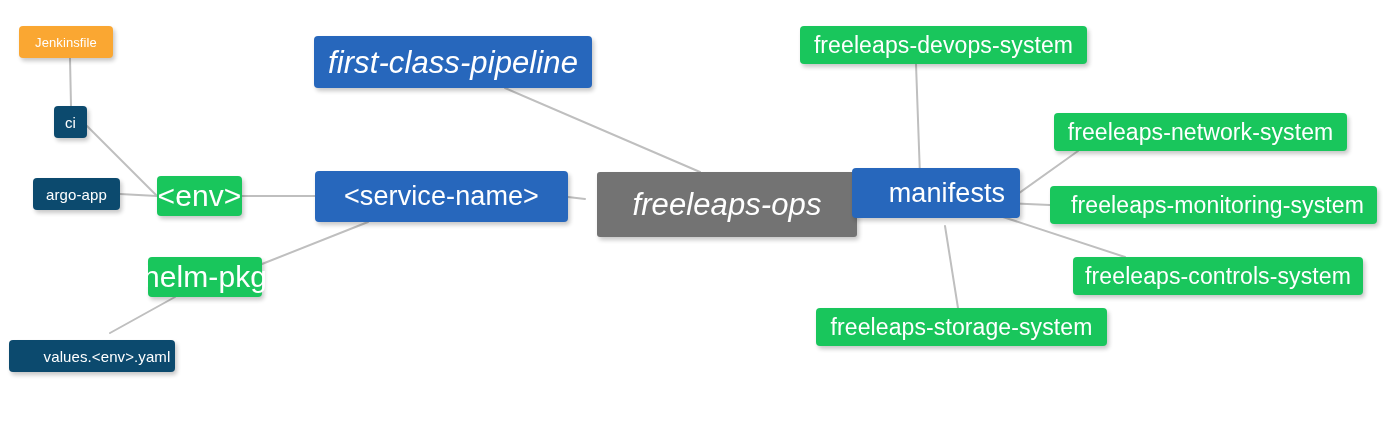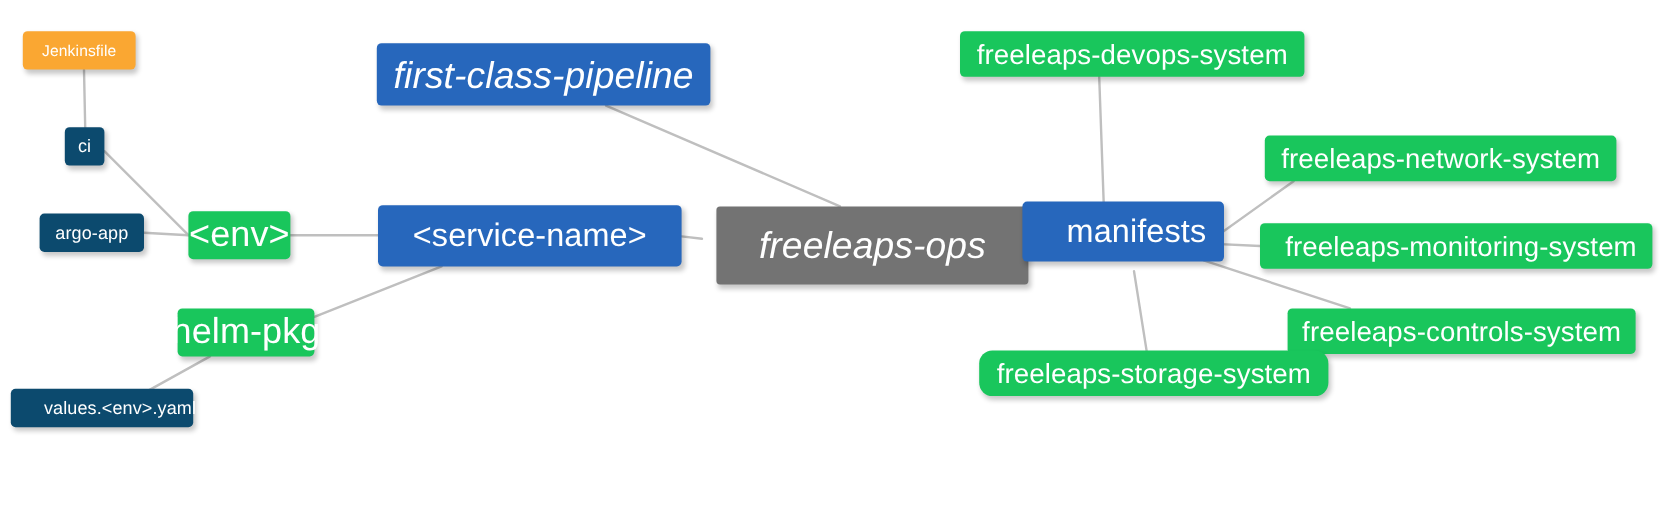--- a/index.html
+++ b/index.html
@@ -95,21 +95,21 @@
       </div>
       <div class="node red sz-xs" style="left: 33px; top: 178px; width: 87px; height: 32px;">
         <span>argo-app</span>
       </div>
       <div class="node green sz-md" style="left: 157px; top: 176px; width: 85px; height: 40px;">
         <span>&lt;env&gt;</span>
       </div>
       <div class="node green sz-md" style="left: 148px; top: 257px; width: 114px; height: 40px;">
         <span>helm-pkg</span>
       </div>
-      <div class="node red sz-xs" style="left: 9px; top: 324px; width: 152px; height: 32px; padding-left: 40px;">
+      <div class="node red sz-xs" style="left: 9px; top: 340px; width: 166px; height: 32px; padding-left: 40px;">
         <span>values.&lt;env&gt;.yaml</span>
       </div>
       <div class="node blue sz-xl" style="left: 314px; top: 36px; width: 278px; height: 52px;">
         <span>first-class-pipeline</span>
       </div>
       <div class="node blue sz-lg" style="left: 315px; top: 171px; width: 253px; height: 51px; text-align: right;">
         <span>&lt;service-name&gt;</span>
       </div>
       <div class="node root sz-xl" style="left: 585px; top: 172px; width: 260px; height: 65px;">
         <span>freeleaps-ops</span>
@@ -122,17 +122,17 @@
       </div>
       <div class="node green sz-sm" style="left: 1054px; top: 113px; width: 293px; height: 38px;">
         <span>freeleaps-network-system</span>
       </div>
       <div class="node green sz-sm" style="left: 1050px; top: 186px; width: 327px; height: 38px; padding-left: 18px;">
         <span>freeleaps-monitoring-system</span>
       </div>
       <div class="node green sz-sm" style="left: 1062px; top: 257px; width: 290px; height: 38px; margin-left: 11px;">
         <span>freeleaps-controls-system</span>
       </div>
-      <div class="node green sz-sm" style="left: 816px; top: 292px; width: 291px; height: 38px; border-radius: 11px;">
+      <div class="node green sz-sm" style="left: 816px; top: 308px; width: 291px; height: 38px;">
         <span>freeleaps-storage-system</span>
       </div>
     </div>
 </div>
 
 </body></html>

